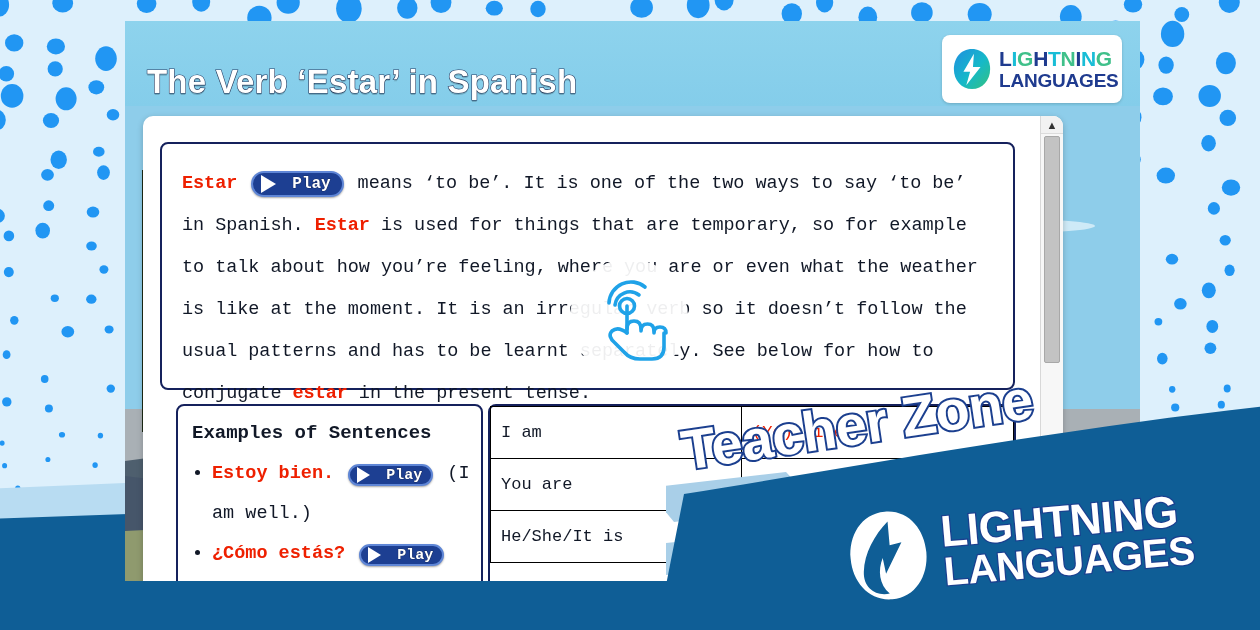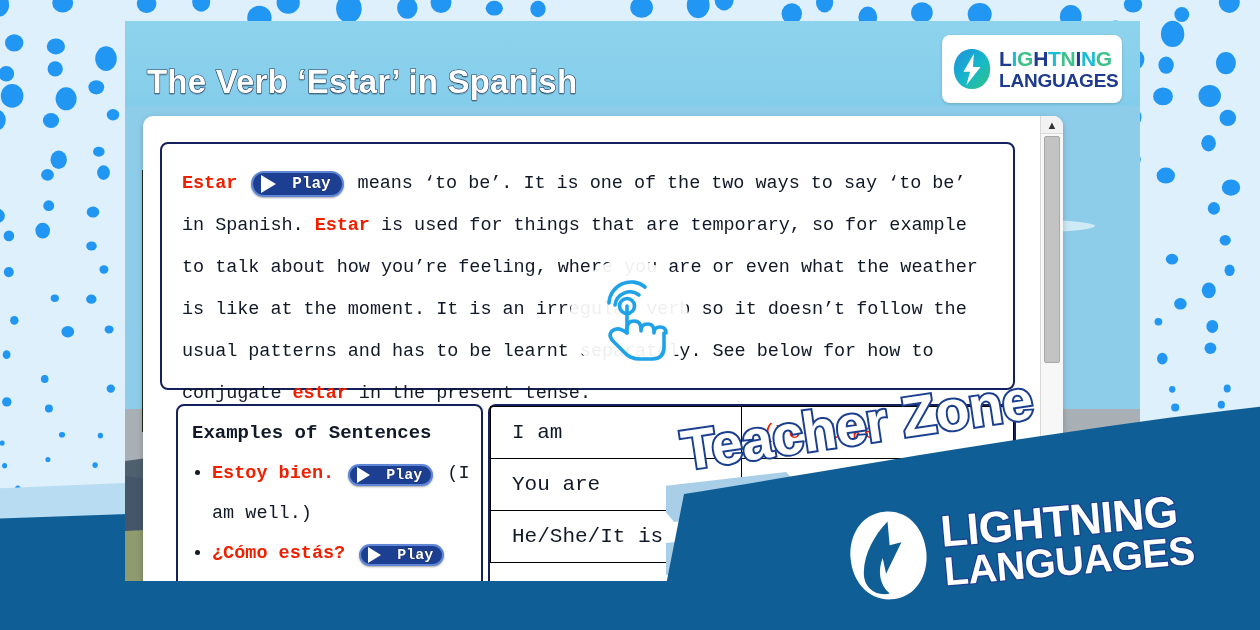--- a/index.html
+++ b/index.html
@@ -164,22 +164,22 @@
   }
   #ex-list { margin: 8px 0 0 34px; font-size: 18.5px; line-height: 40px; color: #111827; }
   #ex-list li { padding-right: 8px; }
   #ex-list li::marker { color: #111827; }
 
   
   #conj { width: 100%; border-collapse: collapse; table-layout: fixed; }
   #conj td {
     border: 1.5px solid #000000;
     height: 52px;
-    padding: 0 21px;
-    font-size: 21px;
+    padding: 0 10px;
+    font-size: 17px;
     color: #111827;
     vertical-align: middle;
     white-space: nowrap;
   }
   #conj td.es { color: #ee2000; width: 52%; }
 
   
   #cursor {
     position: absolute; left: 570px; top: 259px;
     width: 118px; height: 118px; border-radius: 50%;

